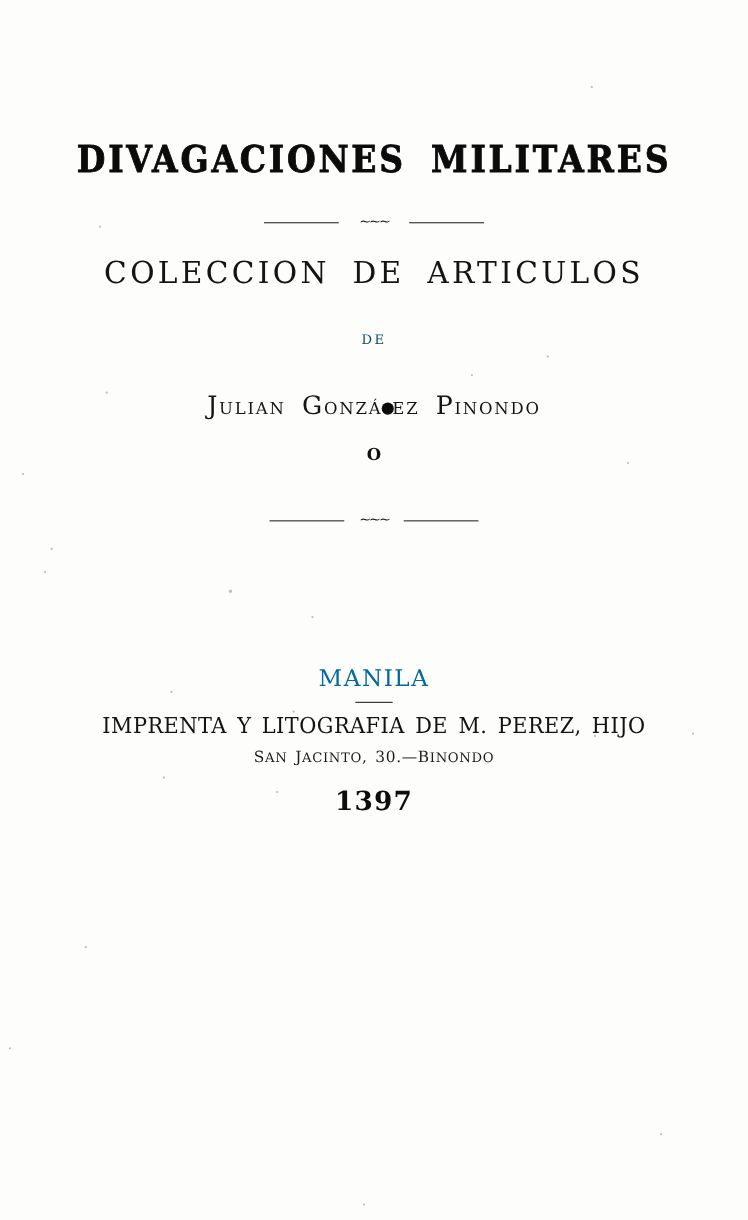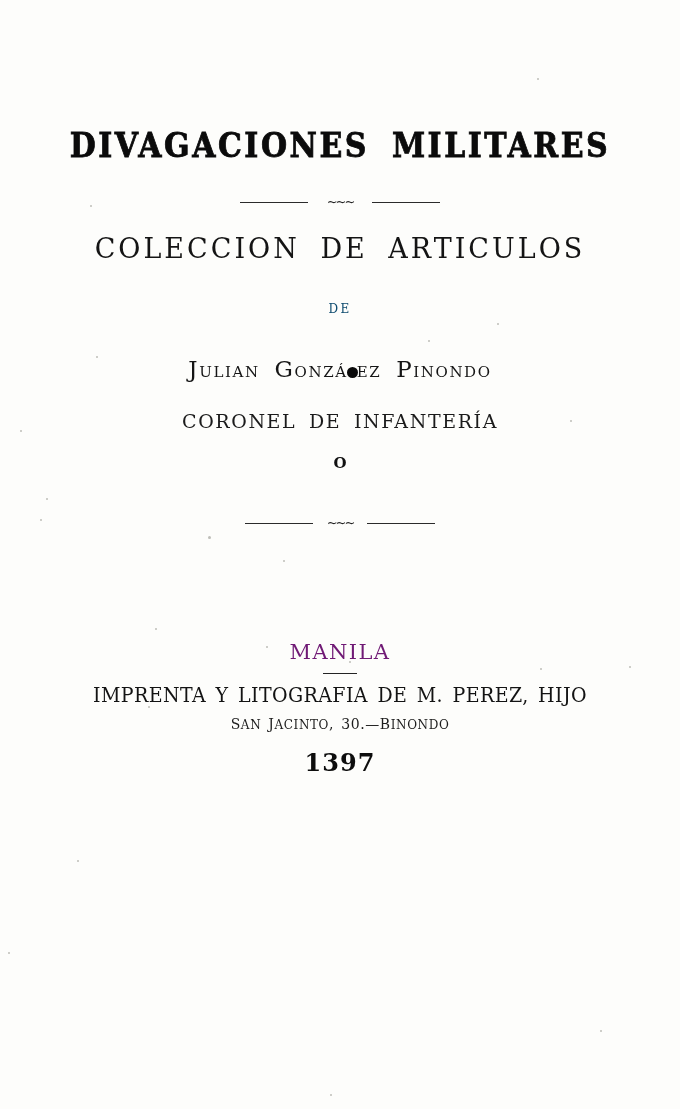--- a/index.html
+++ b/index.html
@@ -138,21 +138,22 @@
   .imprint {
     margin-top: 110px;
     display: flex;
     flex-direction: column;
     align-items: center;
   }
   .city {
     font-family: "DejaVu Serif", serif;
     font-size: 21px;
     letter-spacing: 1.4px;
-    color: #701a75;
+    color: #0369a1;
+    margin-top: 15px;
   }
   .short-rule {
     width: 34px;
     height: 1px;
     background: #242424;
     margin: 9px 0 10px;
   }
   .printer {
     font-family: "DejaVu Serif", serif;
     font-size: 19px;
@@ -219,21 +220,20 @@
   <div class="subtitle">COLECCION DE ARTICULOS</div>
 
   <div class="de-word">DE</div>
 
   <div class="author">
     <span>J</span><span class="sc">ULIAN</span>
     <span>G</span><span class="sc">ONZÁ</span><span class="blot"></span><span class="sc">EZ</span>
     <span>P</span><span class="sc">INONDO</span>
   </div>
 
-  <div class="author-rank">CORONEL DE INFANTERÍA</div>
 
   <div class="dot-orn">O</div>
 
   <div class="rule-orn second">
     <div class="line-l"></div>
     <div class="knot">~~~</div>
     <div class="line-r"></div>
   </div>
 
   <div class="imprint">

